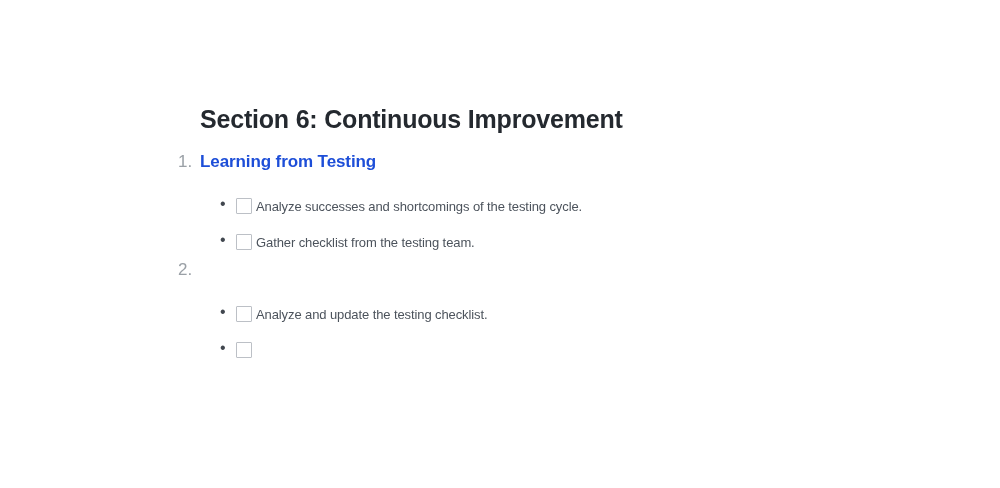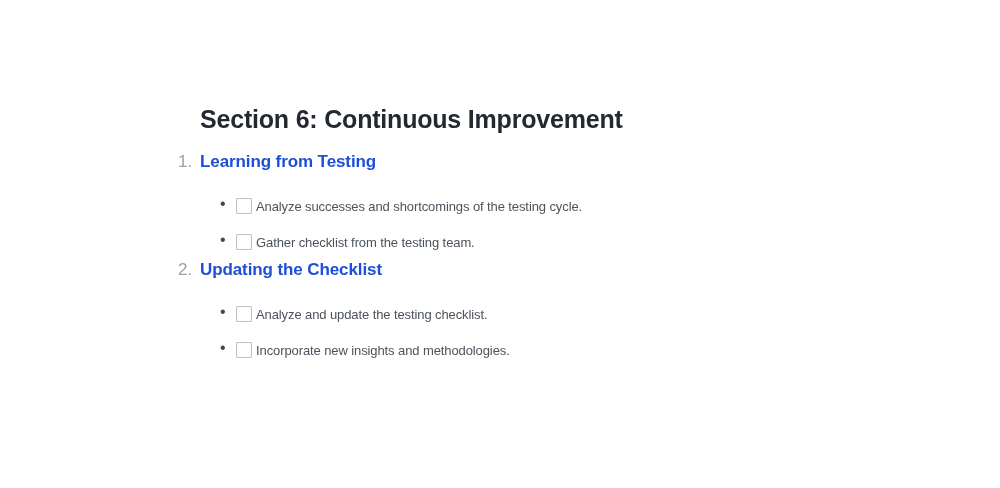--- a/index.html
+++ b/index.html
@@ -135,31 +135,29 @@
             <li class="sub-item">
               <span class="bullet-dot">•</span>
               <span class="checkbox"></span>
               <span class="sub-text">Gather checklist from the testing team.</span>
             </li>
           </ul>
         </li>
         <li class="ol-item">
           <div class="ol-head">
             <span class="ol-marker">2.</span>
-            <span class="ol-title">Updating the Checklist</span>
           </div>
           <ul class="sublist">
             <li class="sub-item">
               <span class="bullet-dot">•</span>
               <span class="checkbox"></span>
               <span class="sub-text">Analyze and update the testing checklist.</span>
             </li>
             <li class="sub-item">
               <span class="bullet-dot">•</span>
               <span class="checkbox"></span>
-              <span class="sub-text">Incorporate new insights and methodologies.</span>
             </li>
           </ul>
         </li>
       </ol>
 
   </div>
 </div>
 
 </body></html>

